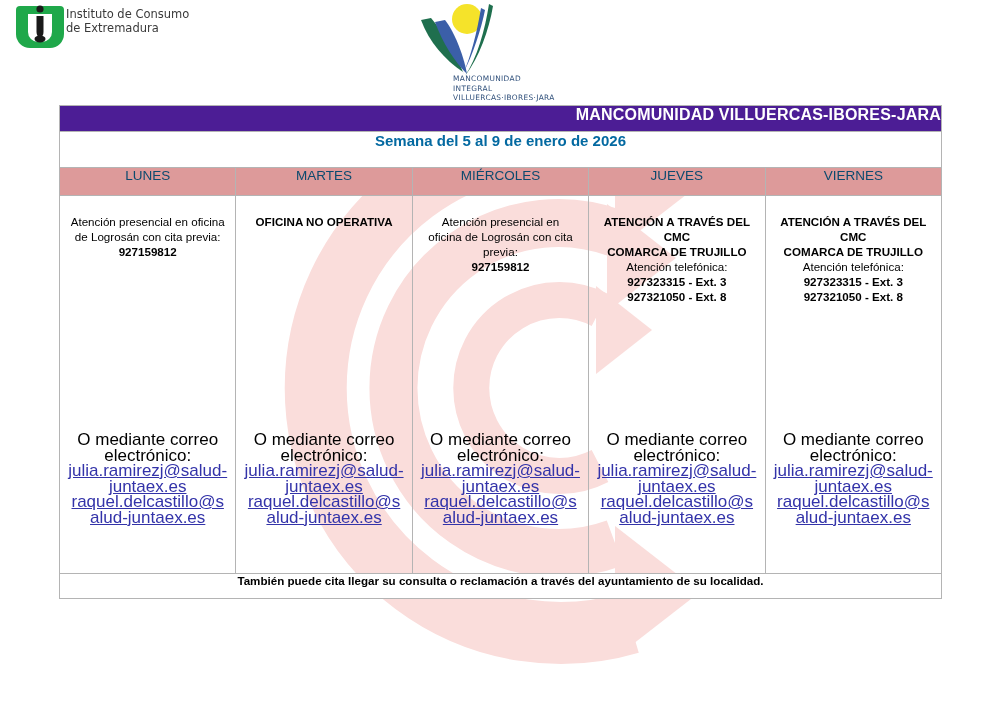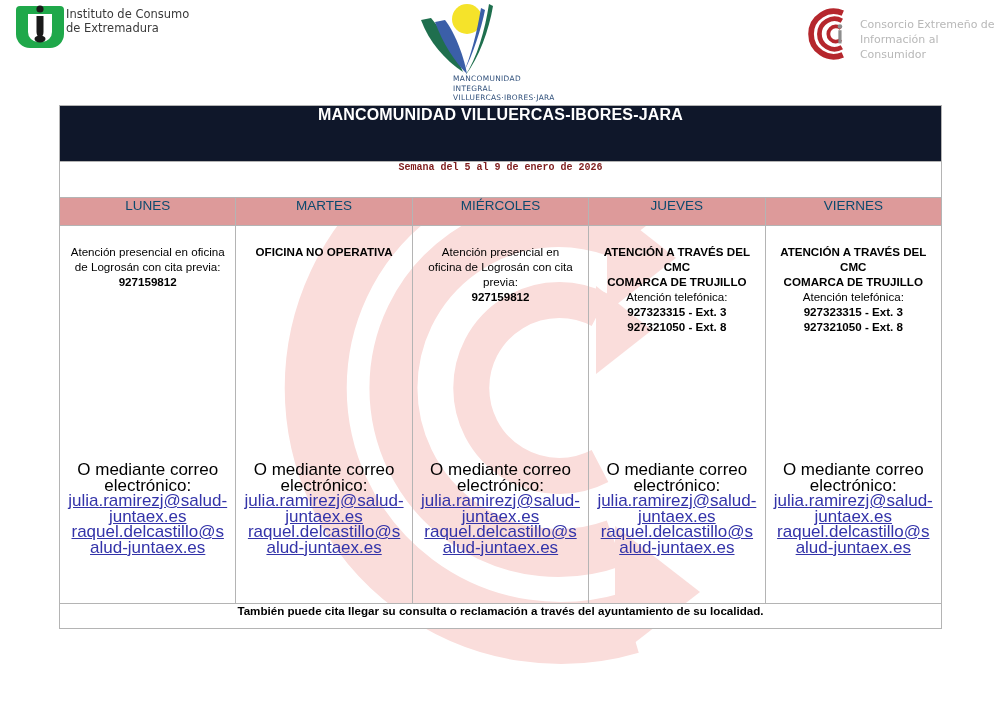--- a/index.html
+++ b/index.html
@@ -93,40 +93,39 @@
     border-collapse: collapse;
     table-layout: fixed;
   }
 
   #schedule-table td, #schedule-table th {
     border: 1px solid #b4b4b4;
     vertical-align: top;
   }
 
   .org-title-cell {
-    background: #0f172a;
+    background: #4c1d95;
     color: #ffffff;
-    text-align: center;
+    text-align: right;
     font-size: 16px;
     font-weight: bold;
-    height: 56px;
+    height: 26px;
     vertical-align: middle;
     letter-spacing: 0.2px;
     border-color: #7e2e2c;
   }
 
   .week-title-cell {
     background: #ffffff;
-    color: #7f1d1d;
+    color: #0369a1;
     text-align: center;
-    font-size: 10px;
+    font-size: 15px;
     font-weight: bold;
     height: 36px;
     vertical-align: middle;
-    font-family: Liberation Mono, monospace;
   }
 
   .day-header-cell {
     background: #dd9a9a;
     color: #0c4a6e;
     text-align: center;
     font-size: 13.5px;
     font-weight: normal;
     height: 28px;
     vertical-align: middle;
@@ -222,33 +221,20 @@
           <path d="M6 18 C 14 40, 30 58, 48 70 C 40 50, 28 30, 16 16 Z" fill="#1f6f4e"></path>
           <path d="M20 20 C 28 42, 40 60, 52 72 C 48 50, 38 28, 30 18 Z" fill="#3b5fa8"></path>
           <path d="M66 6 C 62 30, 56 54, 48 72 C 58 52, 66 28, 70 8 Z" fill="#3b5fa8"></path>
           <path d="M74 2 C 70 28, 62 56, 50 74 C 64 56, 74 28, 78 4 Z" fill="#1f6f4e"></path>
         </svg>
         <div class="manc-text">MANCOMUNIDAD INTEGRAL
 VILLUERCAS·IBORES·JARA</div>
       </div>
     </div>
 
-    <div class="logo-block" id="logo-cons">
-      <svg class="cons-mark" viewBox="0 0 56 56" xmlns="http://www.w3.org/2000/svg">
-        <g fill="none" stroke="#b5272d">
-          <path d="M40 6 A 24 24 0 1 0 40 50" stroke-width="6"></path>
-          <path d="M39 14 A 16 16 0 1 0 39 42" stroke-width="5"></path>
-          <path d="M38 22 A 8 8 0 1 0 38 34" stroke-width="4"></path>
-        </g>
-        <circle cx="37" cy="20" r="2.4" fill="#8d8d8d"></circle>
-        <rect x="35.3" y="24" width="3.4" height="14" fill="#8d8d8d"></rect>
-      </svg>
-      <div class="cons-text">Consorcio Extremeño de
-Información al Consumidor</div>
-    </div>
 
   </div>
 
   <table id="schedule-table">
     <tbody>
       <tr>
         <td class="org-title-cell" colspan="5">MANCOMUNIDAD VILLUERCAS-IBORES-JARA</td>
       </tr>
       <tr>
         <td class="week-title-cell" colspan="5">Semana del 5 al 9 de enero de 2026</td>

